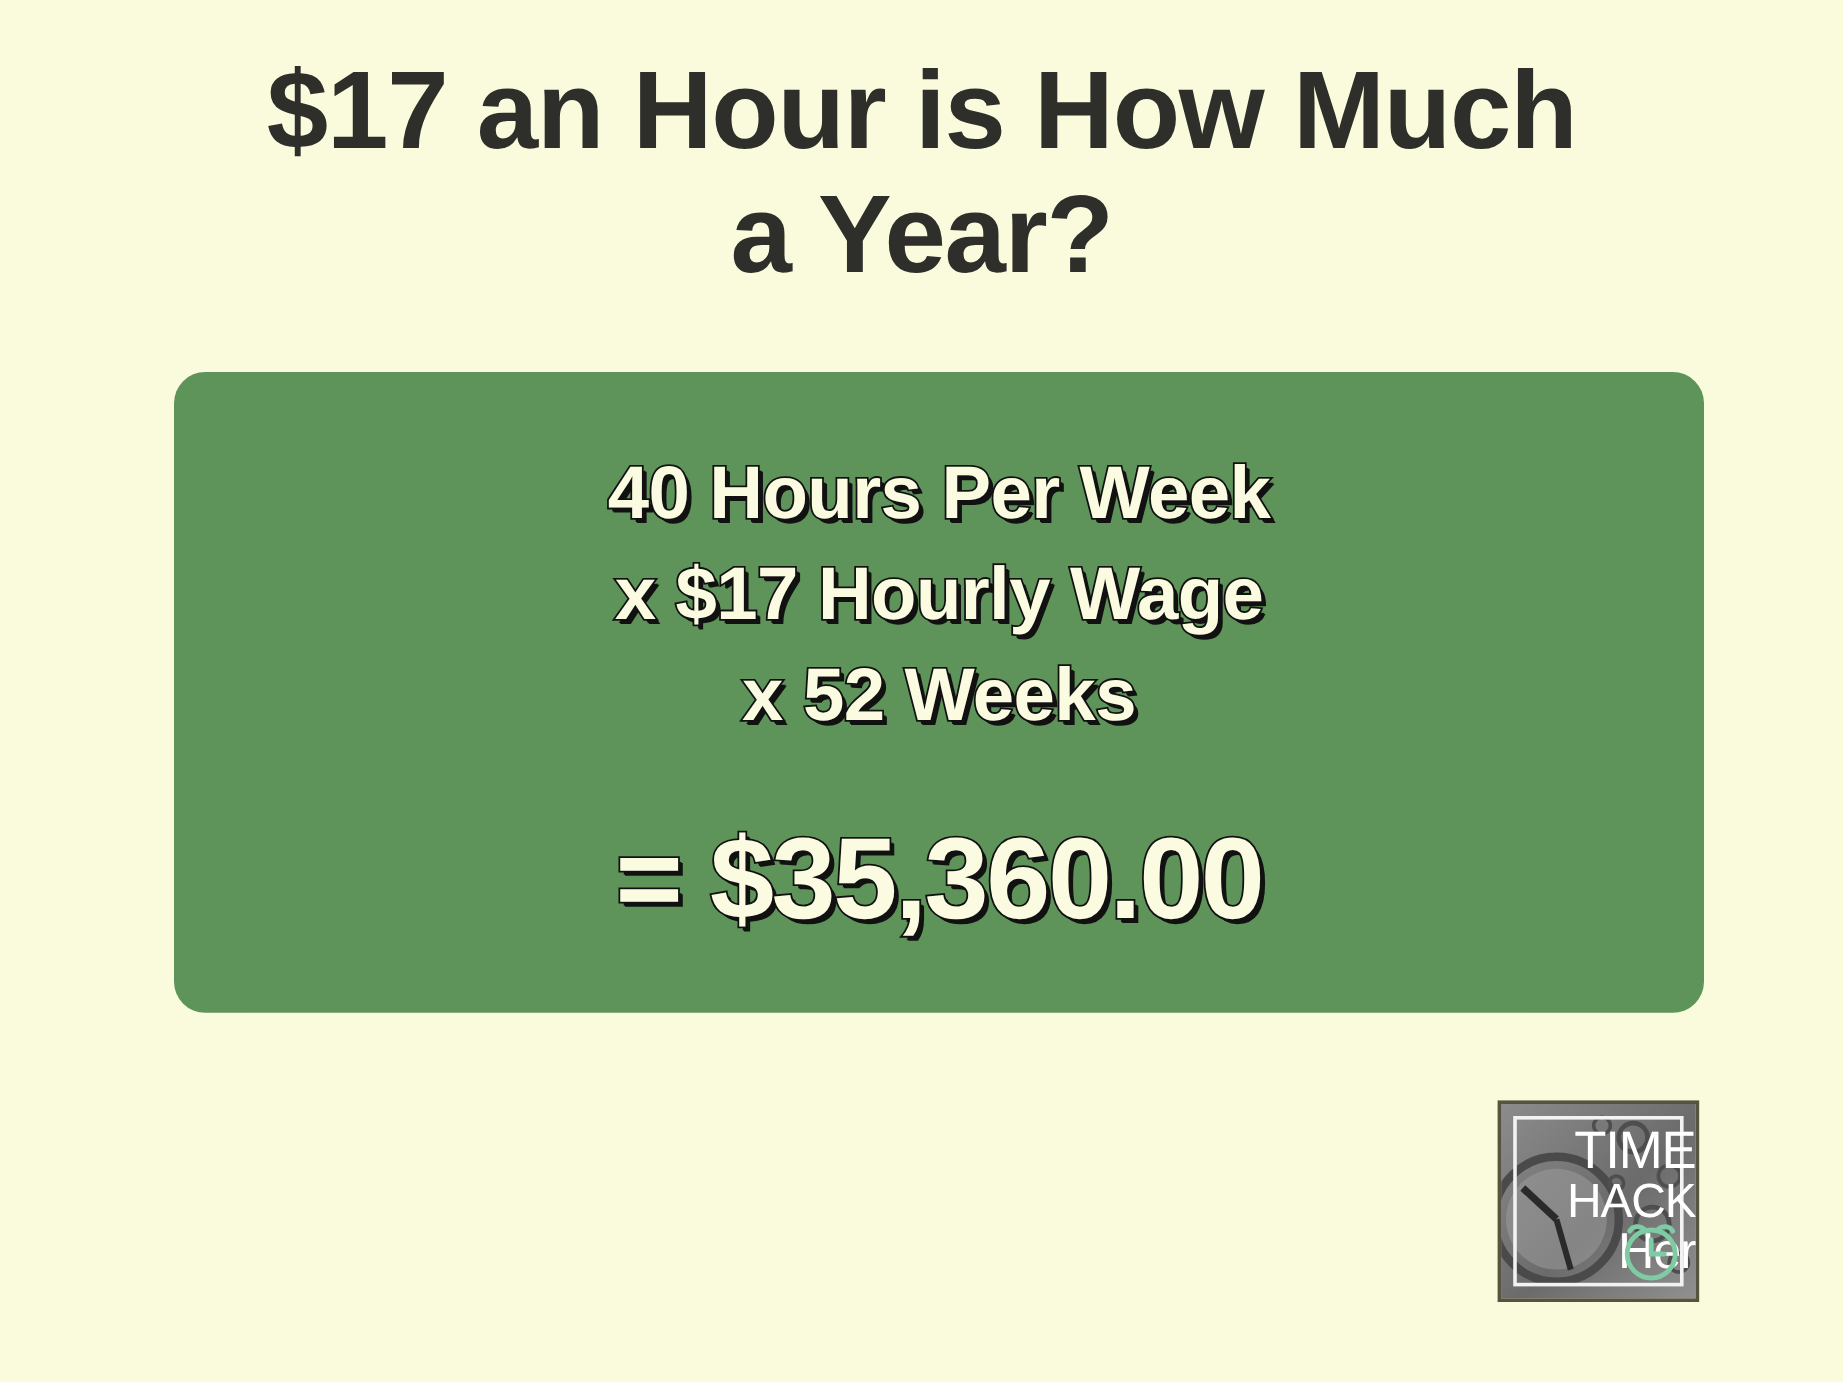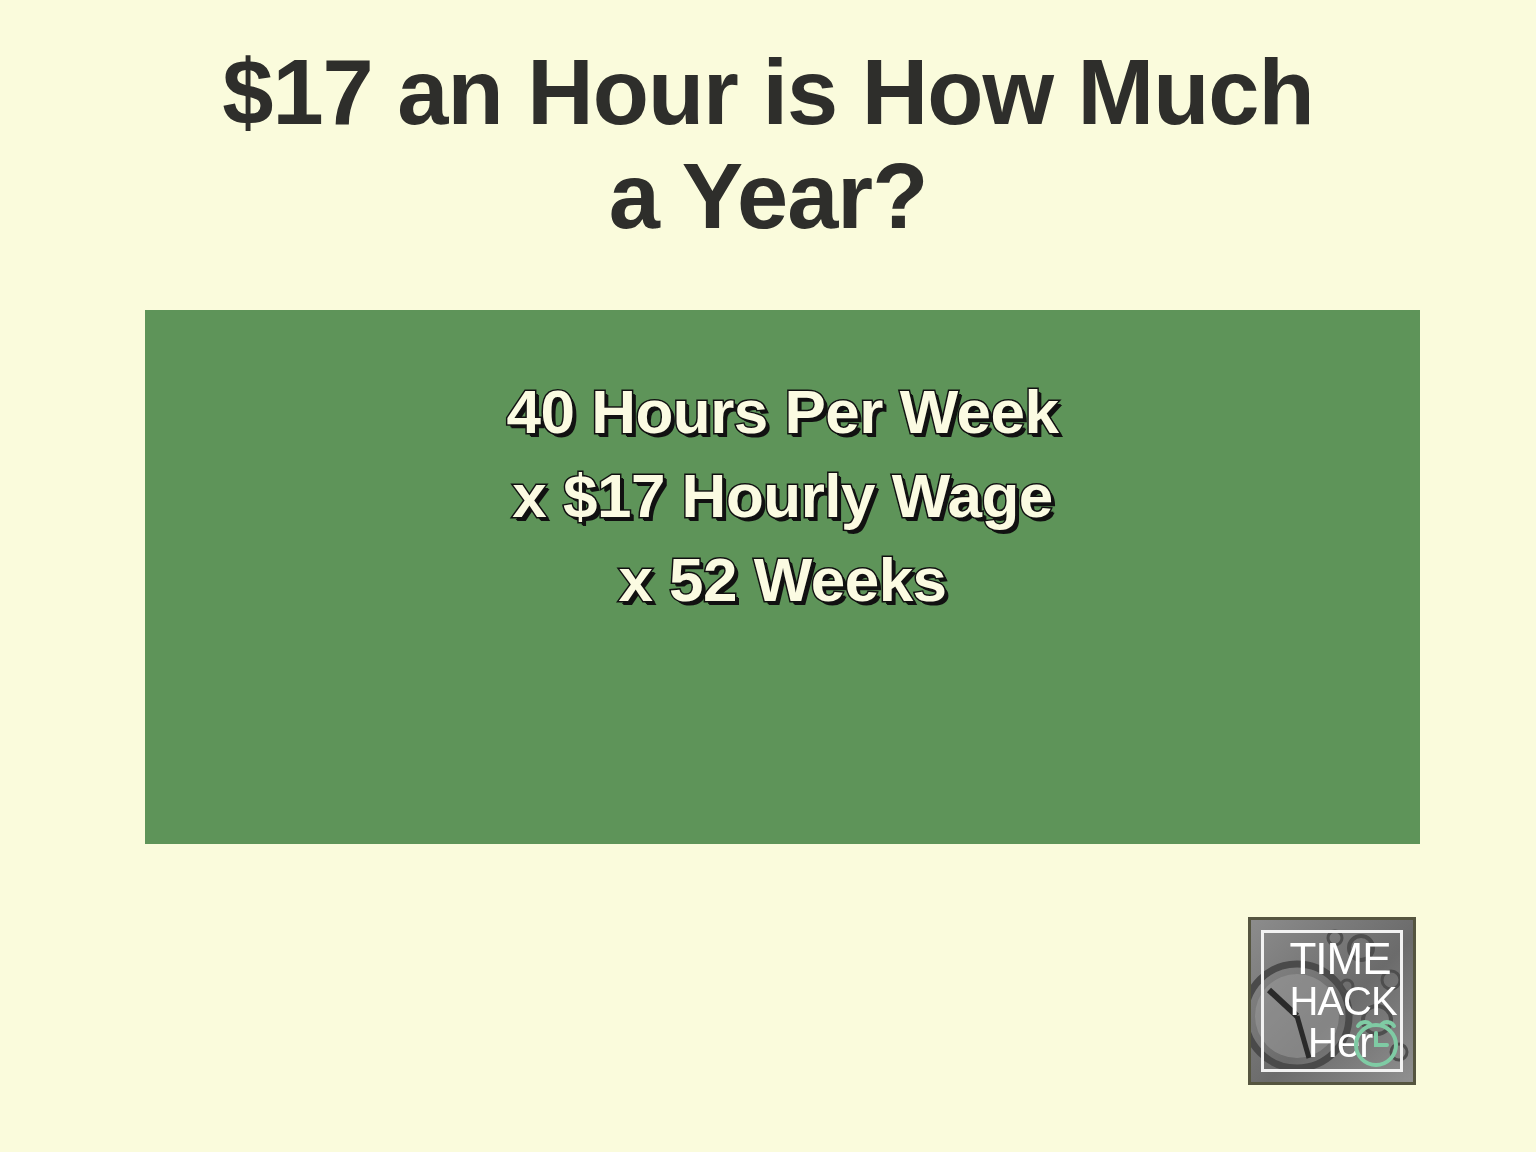--- a/index.html
+++ b/index.html
@@ -47,20 +47,21 @@
     display: flex;
     gap: 14px;
   }
   .panel {
     position: relative;
     display: flex;
     flex-direction: column;
     align-items: center;
     justify-content: center;
     box-sizing: border-box;
+    border-radius: 26px;
   }
   .panel-left {
     width: 538px;
     background: #2D8055;
   }
   .panel-right {
     flex: 1 1 auto;
     background: #5E9459;
     padding: 30px 18px 26px 18px;
     justify-content: flex-start;
@@ -138,21 +139,21 @@
     border: 3px solid #F2F2F2;
     box-sizing: border-box;
     z-index: 2;
   }
   .logo-words {
     position: absolute;
     inset: 0;
     z-index: 3;
     display: flex;
     flex-direction: column;
-    align-items: center;
+    align-items: flex-end;
     justify-content: center;
     padding-left: 16px;
     box-sizing: border-box;
     color: #FFFFFF;
     font-family: "Liberation Sans", sans-serif;
     font-weight: normal;
     letter-spacing: -1px;
   }
   .logo-line { font-size: 42px; line-height: 42px; }
   .logo-line-1 { font-size: 44px; }
@@ -175,20 +176,21 @@
   <div class="title">$17 an Hour is How Much
 a Year?</div>
 
   <div class="panels">
 
 
     <div class="panel panel-right">
       <div class="panel-text formula">40 Hours Per Week
 x $17 Hourly Wage
 x 52 Weeks</div>
+      <div class="panel-text total">= $35,360.00</div>
     </div>
 
   </div>
 
   <div class="footnote">
     <span class="fn-line">
       
     </span>
 
   </div>

